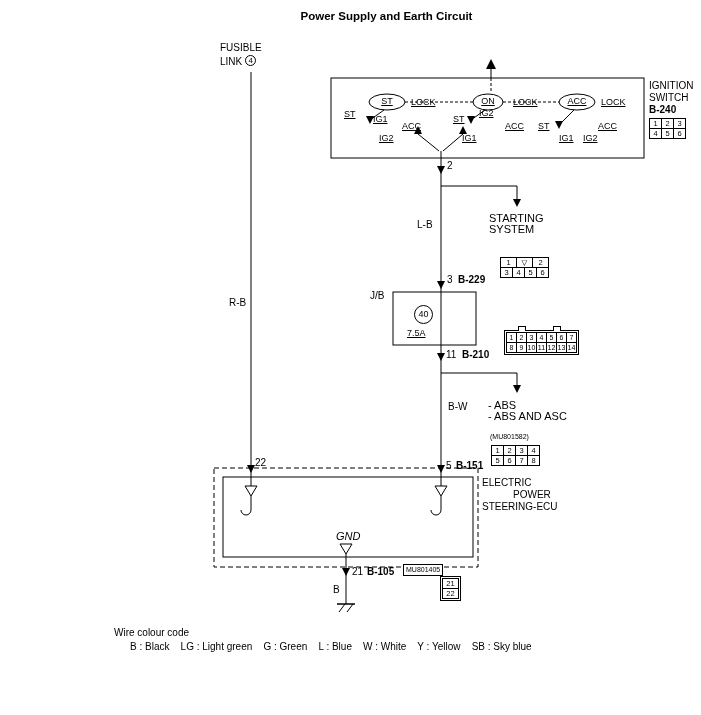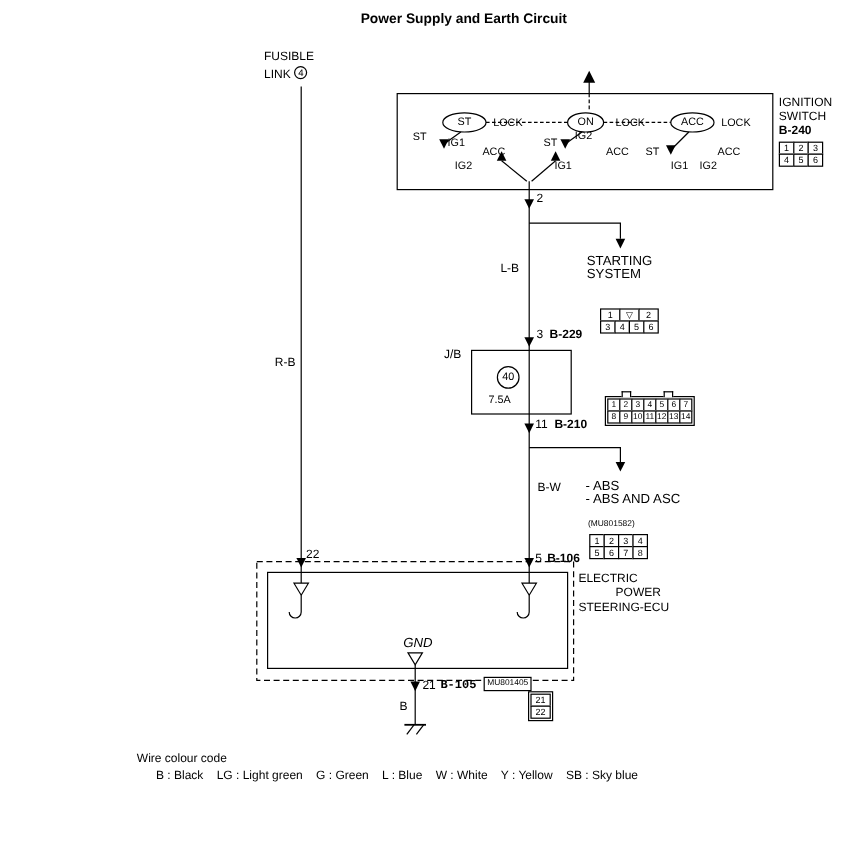--- a/index.html
+++ b/index.html
@@ -2,21 +2,21 @@
 <html><head>
 <meta charset="utf-8">
 <style>
   * { box-sizing: border-box; }
   html, body { margin:0; padding:0; background:#fff; }
   .canvas { position:relative; width:701px; height:690px; background:#fff;
             font-family:"Liberation Sans", sans-serif; color:#000; overflow:hidden;margin-left:36px; }
   svg.layer { position:absolute; left:0; top:0; }
   .lbl { position:absolute; font-size:10px; line-height:1.15; white-space:nowrap; color:#000; }
   .b   { font-weight:bold; }
-  .s9  { font-size:9px; }
+  .s9  { font-size:9px;text-decoration:underline; }
   .s85 { font-size:11px; }
   .s7  { font-size:7px; }
   .pre { white-space:pre;padding-left:16px; }
   .ctr { text-align:center; }
   .title { left:0; right:0; top:10px; text-align:center; font-size:11.5px; font-weight:bold; }
   .circ { display:inline-block; width:11px; height:11px; border:1px solid #000; border-radius:50%;
           font-size:8px; line-height:9px; text-align:center; margin-left:3px; vertical-align:2px; }
   .fuse { position:absolute; left:378px; top:305px; width:19px; height:19px; border:1px solid #000;
           border-radius:50%; font-size:9px; line-height:17px; text-align:center; background:#fff; }
   .grid { position:absolute; background:#fff; }
@@ -223,30 +223,30 @@
       <div class="cell w13">4</div>
     </div>
     <div class="crow">
       <div class="cell w13">5</div>
       <div class="cell w13">6</div>
       <div class="cell w13">7</div>
       <div class="cell w13">8</div>
     </div>
   </div>
   <div class="lbl" style="left:410px; top:460px;">5</div>
-  <div class="lbl b" style="left:420px; top:460px;">B-106</div>
+  <div class="lbl b" style="left:420px; top:460px;">B-151</div>
 
   <div class="lbl" style="left:219px; top:457px;">22</div>
   <div class="lbl" style="left:446px; top:477px;">ELECTRIC</div>
   <div class="lbl" style="left:446px; top:489px;padding-left:31px;">POWER</div>
   <div class="lbl" style="left:446px; top:501px;">STEERING-ECU</div>
   <div class="lbl s85" style="left:300px; top:530px;font-style:italic;">GND</div>
 
   <div class="lbl" style="left:316px; top:566px;">21</div>
-  <div class="lbl b" style="left:331px; top:566px;font-family:Liberation Mono, monospace;">B-105</div>
+  <div class="lbl b" style="left:331px; top:566px;">B-105</div>
   <div class="partbox" style="left:367px; top:564px;">MU801405</div>
   <div class="grid framed vcells" style="left:404px; top:576px;">
     <div class="cell">21</div>
     <div class="cell">22</div>
   </div>
   <div class="lbl" style="left:297px; top:584px;">B</div>
 
   <div class="lbl" style="left:78px; top:627px;">Wire colour code</div>
   <div class="lbl pre" style="left:78px; top:641px;">B : Black    LG : Light green    G : Green    L : Blue    W : White    Y : Yellow    SB : Sky blue</div>
 

